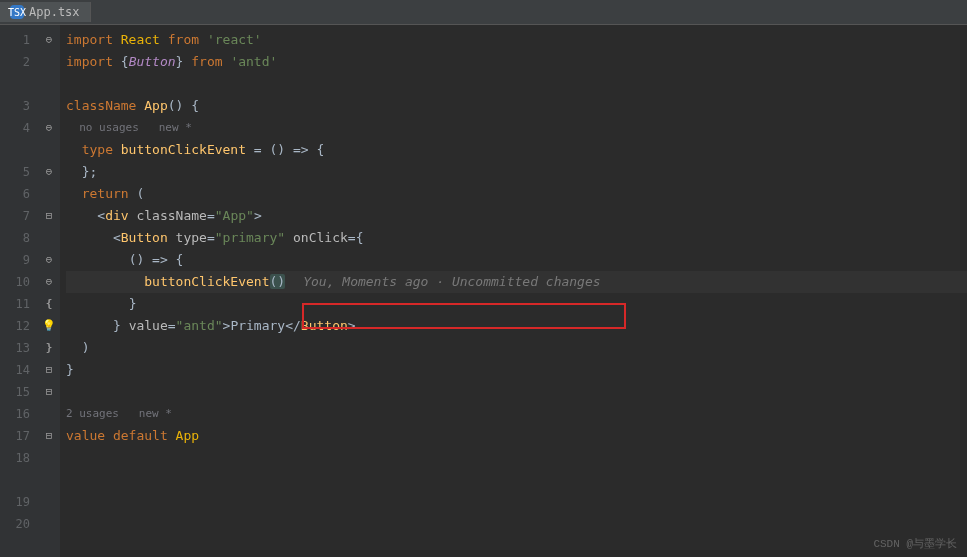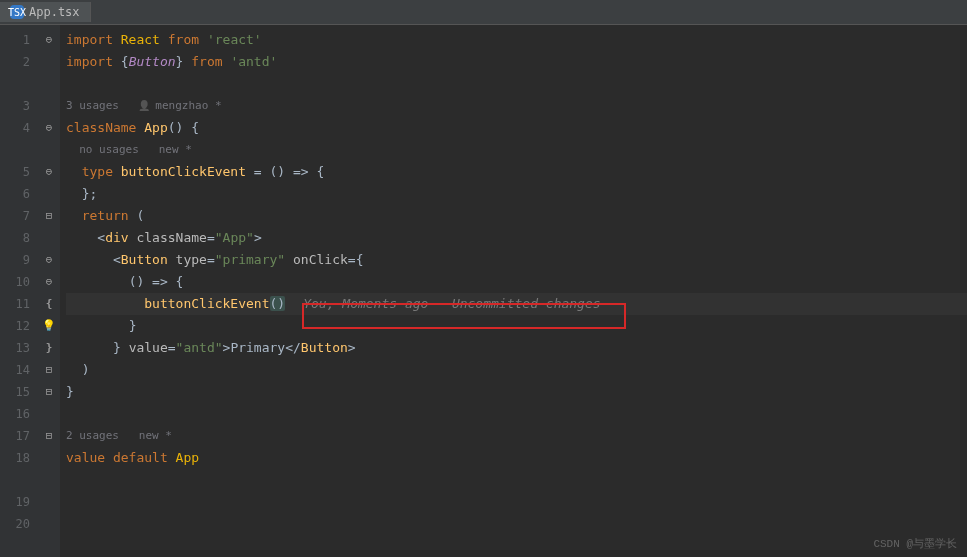--- a/index.html
+++ b/index.html
@@ -166,21 +166,20 @@
     <div>⊟</div>
     <div></div>
     <div></div>
     <div></div>
     <div></div>
   </div>
   <div class="code">
     <div class="line"><span class="kw">import</span> <span class="def">React</span> <span class="kw">from</span> <span class="str">'react'</span></div>
     <div class="line"><span class="kw">import</span> <span>{</span><span class="imp">Button</span><span>}</span> <span class="kw">from</span> <span class="str">'antd'</span></div>
     <div class="line"></div>
-    <div class="line hint"><span>3 usages</span>   <span class="author"><span class="person-icon"></span><span>mengzhao *</span></span></div>
     <div class="line"><span class="kw">className</span> <span class="fn">App</span><span>() {</span></div>
     <div class="line hint">  <span>no usages</span>   <span>new *</span></div>
     <div class="line">  <span class="kw">type</span> <span class="fn">buttonClickEvent</span><span> = () =&gt; {</span></div>
     <div class="line">  <span>};</span></div>
     <div class="line">  <span class="kw">return</span><span> (</span></div>
     <div class="line">    <span>&lt;</span><span class="tag">div</span> <span class="attr">className</span><span>=</span><span class="str">"App"</span><span>&gt;</span></div>
     <div class="line">      <span>&lt;</span><span class="tag">Button</span> <span class="attr">type</span>=<span class="str">"primary"</span> <span class="attr">onClick</span><span>=</span><span>{</span></div>
     <div class="line">        <span>() =&gt; {</span></div>
     <div class="line line12-hl">          <span class="fn">buttonClickEvent</span><span class="paren-match">()</span><span class="gitlens">You, Moments ago · Uncommitted changes</span></div>
     <div class="line">        <span>}</span></div>

